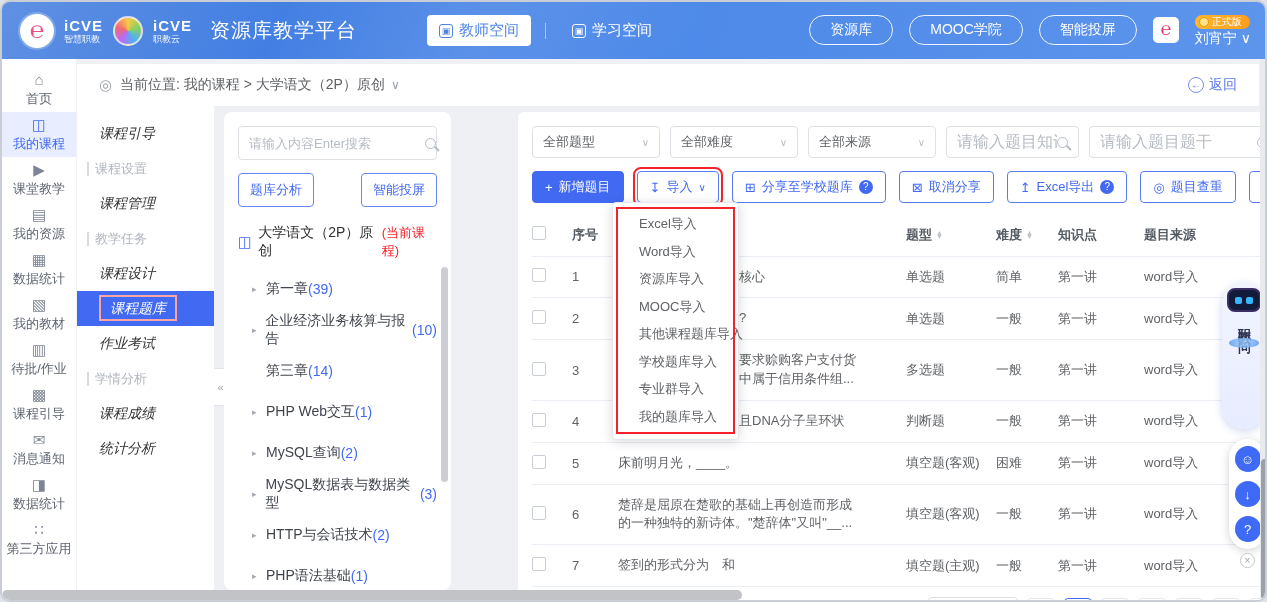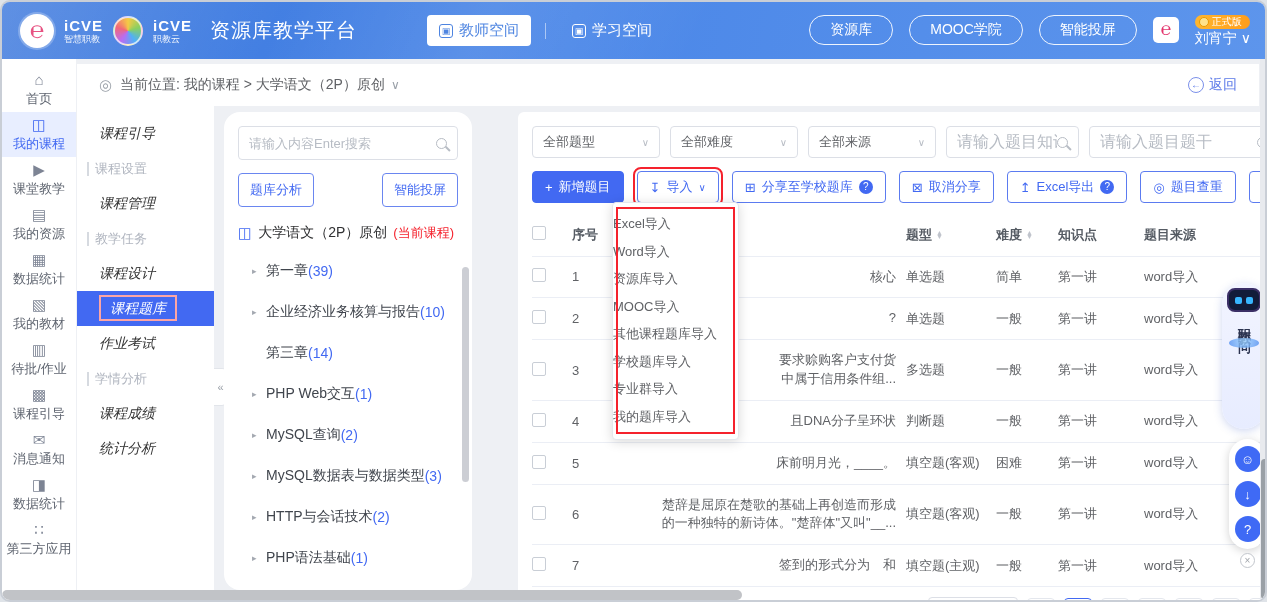--- a/index.html
+++ b/index.html
@@ -64,22 +64,22 @@
   .menu-sec { height:35px; line-height:35px; font-size:13px; color:#b1b6c0; padding-left:10px;
           display:flex; align-items:center; gap:6px; }
   .menu-sec::before { content:""; width:2px; height:14px; background:#d6dae0; }
   .menu-item.active { background:#4269f2; color:#fff; }
   .menu-item.active .ann { border:2px solid #fca5a5; padding:3px 9px; }
   .collapse-tab { position:absolute; left:212px; top:366px; width:14px; height:38px; background:#fff;
           border:1px solid #e2e5ea; border-left:none; border-radius:0 6px 6px 0; color:#9aa0a8;
           font-size:11px; line-height:36px; text-align:center; }
 
   
-  .tree-card { position:absolute; left:222px; top:110px; width:248px; height:478px; background:#fff;
-          border-radius:16px; padding:14px; }
+  .tree-card { position:absolute; left:222px; top:110px; width:227px; height:478px; background:#fff;
+          border-radius:8px; padding:14px; }
   .srch { height:34px; border:1px solid #dcdfe6; border-radius:4px; display:flex; align-items:center; padding:0 10px; }
   .srch input { border:none; outline:none; flex:1; font-size:13px; color:#606266; font-family:inherit; }
   .srch input::placeholder { color:#b7bcc4; }
   .mag { width:11px; height:11px; border:1.5px solid #b7bcc4; border-radius:50%; position:relative; flex:none; }
   .mag::after { content:""; position:absolute; width:6px; height:1.5px; background:#b7bcc4;
           right:-5px; bottom:-2px; transform:rotate(45deg); }
   .tree-btns { display:flex; justify-content:space-between; margin-top:13px; }
   .ghost-btn { border:1px solid #6a86f0; color:#4269f2; background:#fff; border-radius:4px;
           font-size:13px; padding:7px 11px; cursor:pointer; font-family:inherit; }
   .tree-root { margin-top:17px; font-size:14px; color:#303133; display:flex; align-items:center; gap:6px; }
@@ -112,40 +112,40 @@
   .tbtn .caret { font-size:10px; }
   .help-dot { width:14px; height:14px; border-radius:50%; background:#4269f2; color:#fff; font-size:10px;
           line-height:14px; text-align:center; }
   .ann-box { outline:2px solid #f5222d; outline-offset:2px; }
 
   
   table.qt { border-collapse:collapse; width:745px; margin-top:11px; table-layout:fixed; }
   .qt th { font-size:13px; color:#555b63; font-weight:bold; text-align:left; height:42px;
           border-bottom:1px solid #ebeef5; }
   .qt td { font-size:13px; color:#606266; padding:11px 10px 11px 0; border-bottom:1px solid #ebeef5; vertical-align:middle; }
-  .qt .stem { white-space:pre-line; line-height:1.45;text-align:right; }
+  .qt .stem { white-space:pre-line; line-height:1.45; }
   .qt .stem.shifted { padding-left:121px; }
   .cbx { display:inline-block; width:14px; height:14px; border:1px solid #c9ced6; border-radius:2px; background:#fff; cursor:pointer; }
   .sort { display:inline-flex; flex-direction:column; vertical-align:middle; margin-left:4px; line-height:4.5px; }
   .sort span { font-size:7px; color:#c0c4cc; }
   
   .pager { display:flex; align-items:center; justify-content:flex-end; gap:9px; width:745px; margin-top:10px; }
   .pg-sel { width:90px; height:30px; border:1px solid #dcdfe6; border-radius:4px; display:flex; align-items:center;
           padding:0 9px; font-size:12px; color:#606266; cursor:pointer; }
   .pg-btn { min-width:28px; height:28px; border:1px solid #e4e7ed; border-radius:4px; background:#fff;
           color:#606266; font-size:13px; display:flex; align-items:center; justify-content:center; cursor:pointer; }
   .pg-btn.on { border-color:#4269f2; color:#4269f2; }
   .pg-btn.prev { color:#b7bcc4; }
 
   
   .drop { position:absolute; left:610px; top:200px; width:127px; background:#fff; border:1px solid #e4e7ed;
           border-radius:4px; box-shadow:0 2px 12px rgba(0,0,0,.15); padding:7px 0 9px; z-index:40; }
   .drop::after { content:""; position:absolute; left:3px; right:3px; top:4px; bottom:5px;
           border:2px solid #f5222d; pointer-events:none; }
-  .drop-item { height:27.5px; line-height:27.5px; padding-left:0; font-size:13px; color:#606266; cursor:pointer; white-space:nowrap; }
+  .drop-item { height:27.5px; line-height:27.5px; padding-left:26px; font-size:13px; color:#606266; cursor:pointer; white-space:nowrap; }
 
   
   .robot { position:absolute; left:1220px; top:281px; width:44px; height:146px; z-index:50;
           background:linear-gradient(180deg,#f2f4ff,#e7ecff); border-radius:22px; box-shadow:0 2px 8px rgba(60,90,200,.25);
           display:flex; flex-direction:column; align-items:center; padding-top:5px; }
   .robot-head { width:34px; height:24px; background:#121c3a; border-radius:8px; border:2px solid #3b2f66;
           display:flex; align-items:center; justify-content:center; gap:4px; }
   .robot-head i { width:7px; height:7px; border-radius:2px; background:#38b6ff; }
   .robot-label { writing-mode:vertical-lr; font-size:13px; color:#2b3350; letter-spacing:4px; margin-top:6px; font-weight:bold; }
   .robot-wave { width:30px; height:10px; border-radius:50%; margin-top:4px;

